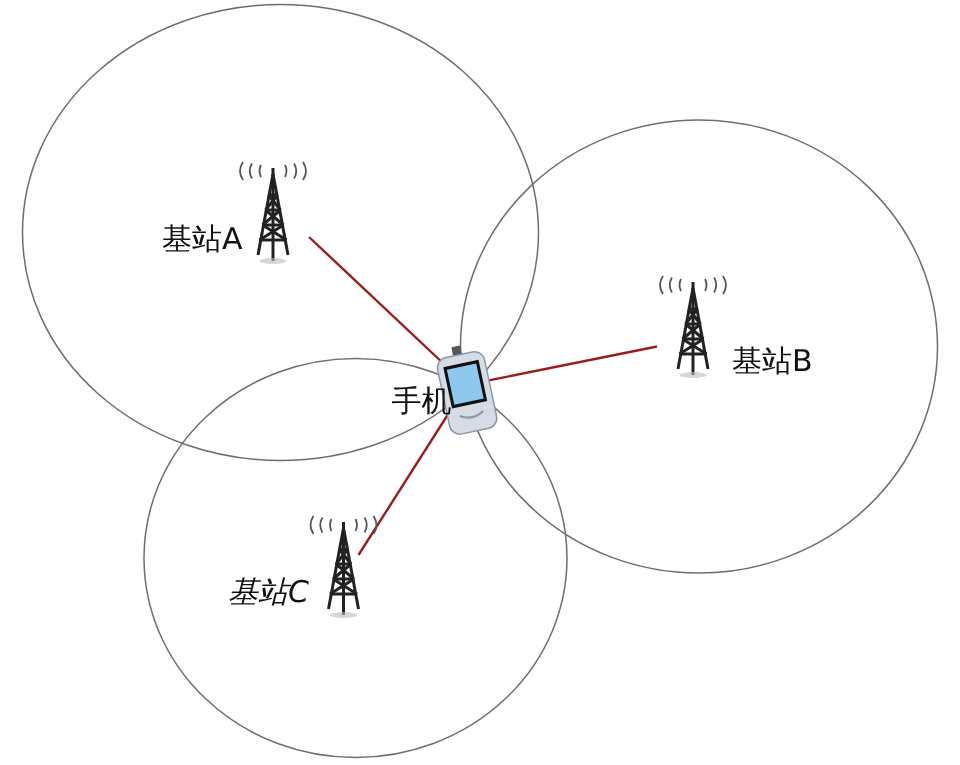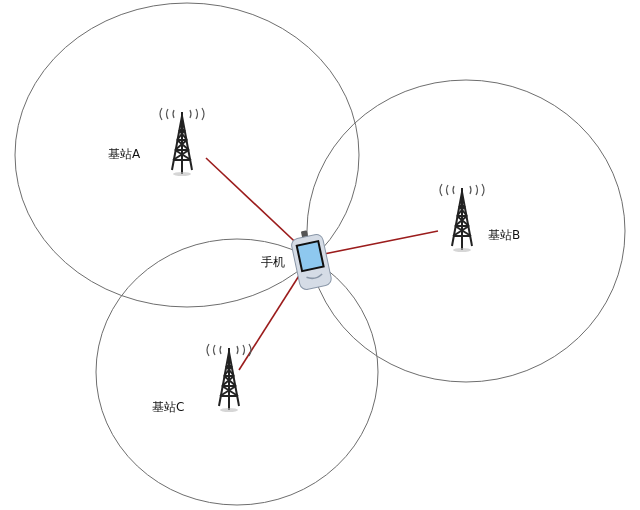--- a/index.html
+++ b/index.html
@@ -1,18 +1,18 @@
 <!DOCTYPE html>
 <html><head>
 <meta charset="utf-8">
 <style>
   html, body { margin:0; padding:0; background:#ffffff; }
   body { width:640px; height:510px; position:relative; overflow:hidden; font-family:"DejaVu Sans", sans-serif; }
   #diagram { position:absolute; left:0; top:0; width:640px; height:510px; }
-  .label { position:absolute; font-size:12px; color:#111; font-family:"DejaVu Sans", sans-serif; white-space:nowrap; }
+  .label { position:absolute; font-size:20px; color:#111; font-family:"DejaVu Sans", sans-serif; white-space:nowrap; }
 </style>
 </head>
 <body>
 
 <svg id="diagram" viewBox="0 0 640 510">
   <defs>
     <marker id="arrow" viewBox="0 0 10 10" refX="9" refY="5" markerWidth="5" markerHeight="5" orient="auto">
       <path d="M0,0 L10,5 L0,10 z" fill="#9b1c1c"></path>
     </marker>
     <g id="tower">
@@ -64,14 +64,14 @@
   <g transform="translate(311,260) rotate(-12)">
     <rect x="-4" y="-30" width="6" height="10" rx="1" fill="#555"></rect>
     <rect x="-16" y="-24" width="32" height="52" rx="7" fill="#d5dce6" stroke="#8a97a8" stroke-width="1"></rect>
     <rect x="-11" y="-17" width="22" height="26" fill="#8ec8ef" stroke="#111" stroke-width="2"></rect>
     <path d="M-8,16 q8,5 16,0" stroke="#8a97a8" stroke-width="1.5" fill="none"></path>
   </g>
 </svg>
 
 <div class="label" style="left:108px;top:146px;">基站A</div>
 <div class="label" style="left:488px;top:227px;">基站B</div>
-<div class="label" style="left:152px;top:399px;">基站C</div>
+<div class="label" style="left:152px;top:381px;font-style:italic;">基站C</div>
 <div class="label" style="left:261px;top:254px;">手机</div>
 
 </body></html>

